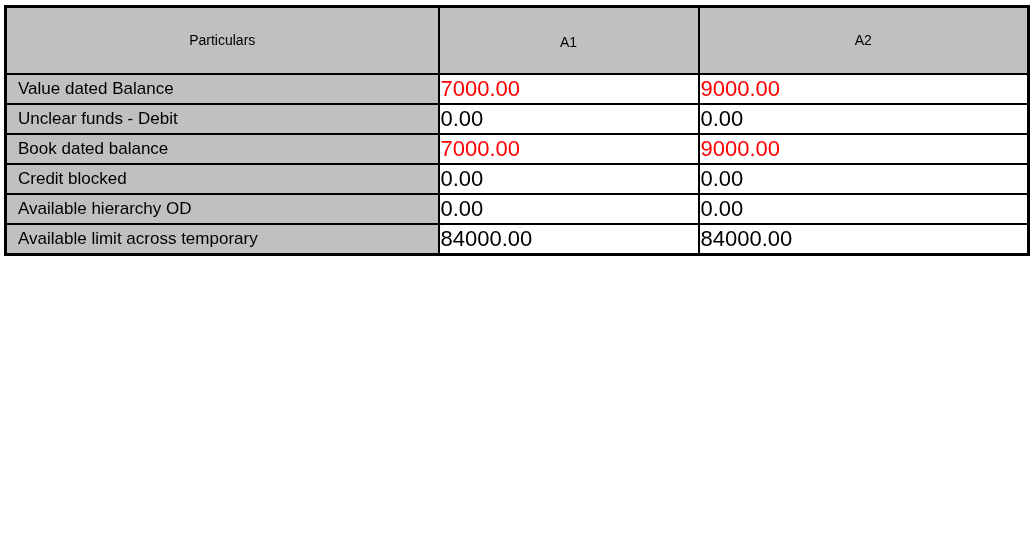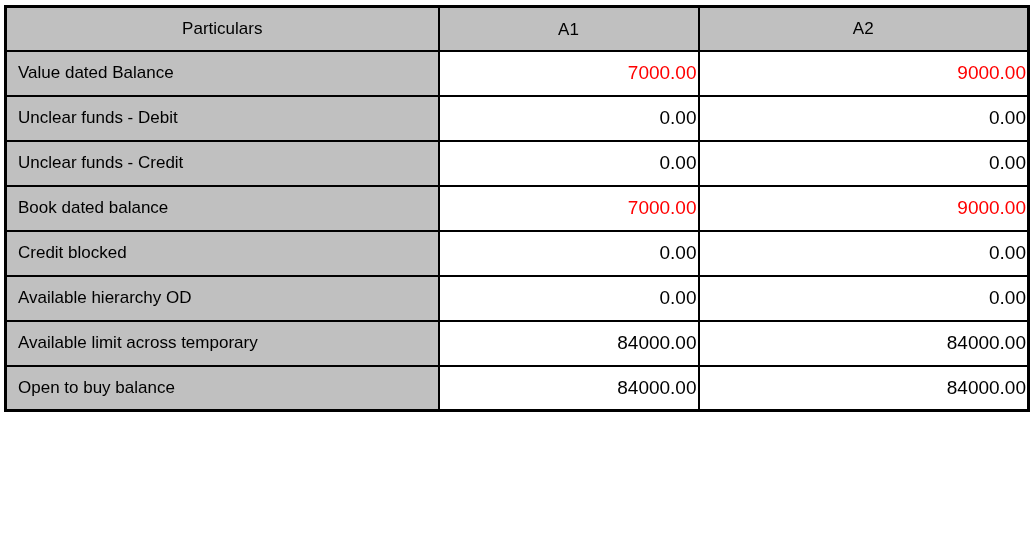--- a/index.html
+++ b/index.html
@@ -30,48 +30,48 @@
   }
   table.balance-table th,
   table.balance-table td {
     border: 2px solid var(--border-black);
     overflow: hidden;
     white-space: nowrap;
   }
   
   tr.header-row th {
     background: var(--cell-gray);
-    height: 44px;
-    font-size: 17px;
+    height: 67px;
+    font-size: 14px;
     font-weight: normal;
     text-align: center;
     vertical-align: middle;
   }
   th.hdr-particulars {
     font-weight: bold;
     font-size: 19px;
   }
   th.hdr-a1 {
     vertical-align: top;
     padding-top: 4px;
   }
   
-  tr.data-row td { height: 45px; margin-top: 13px; }
+  tr.data-row td { height: 29px; margin-top: 13px; }
   td.label-cell {
     background: var(--cell-gray);
     text-align: left;
     vertical-align: middle;
     padding-left: 11px;
     font-size: 17px;
   }
   td.value-cell {
     background: var(--cell-white);
-    text-align: right;
+    text-align: left;
     vertical-align: middle;
-    font-size: 19px;
+    font-size: 22px;
   }
   tr.highlight td.value-cell { color: var(--highlight-red); }
 </style>
 </head>
 <body>
 
 <div class="page">
   <table class="balance-table">
     <colgroup>
       <col style="width:433px">
@@ -89,45 +89,35 @@
       <tr class="data-row highlight">
         <td class="label-cell">Value dated Balance</td>
         <td class="value-cell">7000.00</td>
         <td class="value-cell">9000.00</td>
       </tr>
       <tr class="data-row">
         <td class="label-cell">Unclear funds - Debit</td>
         <td class="value-cell">0.00</td>
         <td class="value-cell">0.00</td>
       </tr>
-      <tr class="data-row">
-        <td class="label-cell">Unclear funds - Credit</td>
-        <td class="value-cell">0.00</td>
-        <td class="value-cell">0.00</td>
-      </tr>
       <tr class="data-row highlight">
         <td class="label-cell">Book dated balance</td>
         <td class="value-cell">7000.00</td>
         <td class="value-cell">9000.00</td>
       </tr>
       <tr class="data-row">
         <td class="label-cell">Credit blocked</td>
         <td class="value-cell">0.00</td>
         <td class="value-cell">0.00</td>
       </tr>
       <tr class="data-row">
         <td class="label-cell">Available hierarchy OD</td>
         <td class="value-cell">0.00</td>
         <td class="value-cell">0.00</td>
       </tr>
       <tr class="data-row">
         <td class="label-cell">Available limit across temporary</td>
         <td class="value-cell">84000.00</td>
         <td class="value-cell">84000.00</td>
       </tr>
-      <tr class="data-row">
-        <td class="label-cell">Open to buy balance</td>
-        <td class="value-cell">84000.00</td>
-        <td class="value-cell">84000.00</td>
-      </tr>
     </tbody>
   </table>
 </div>
 
 </body></html>

